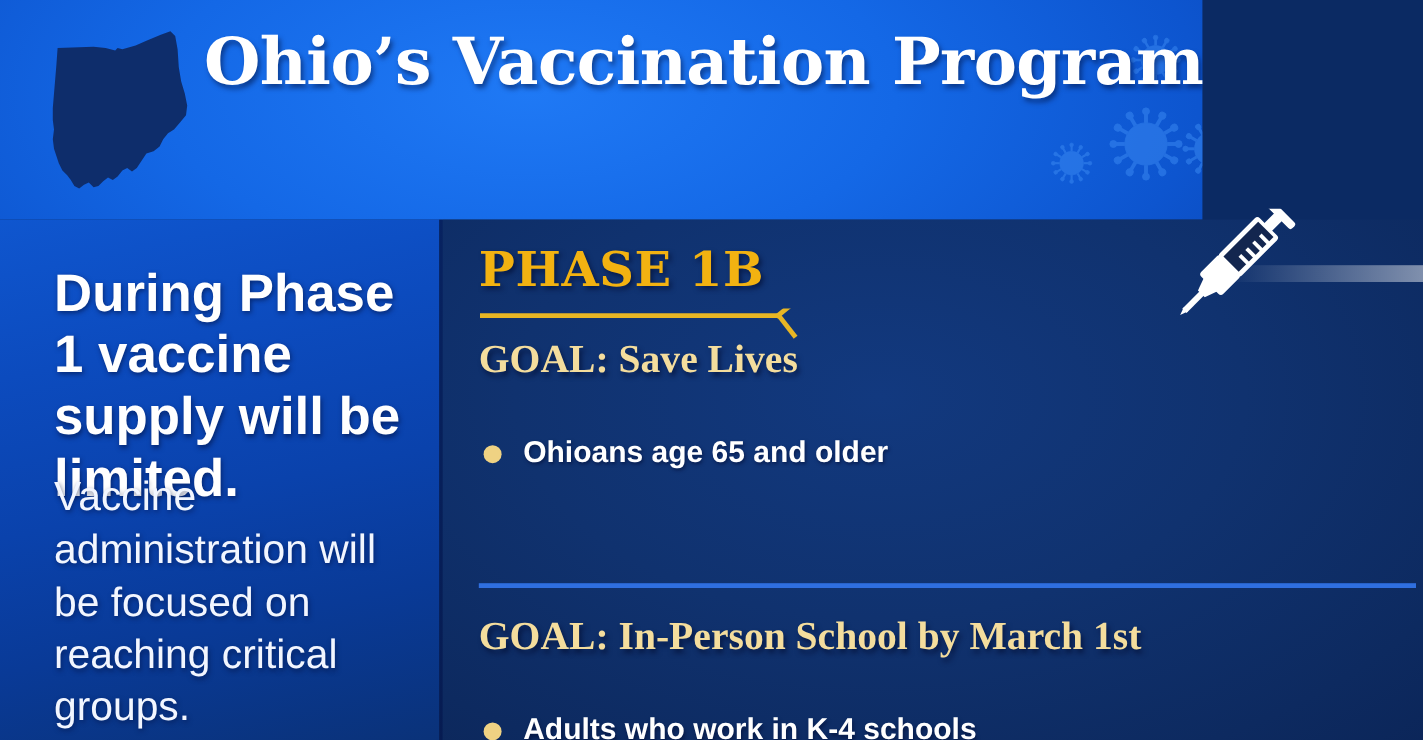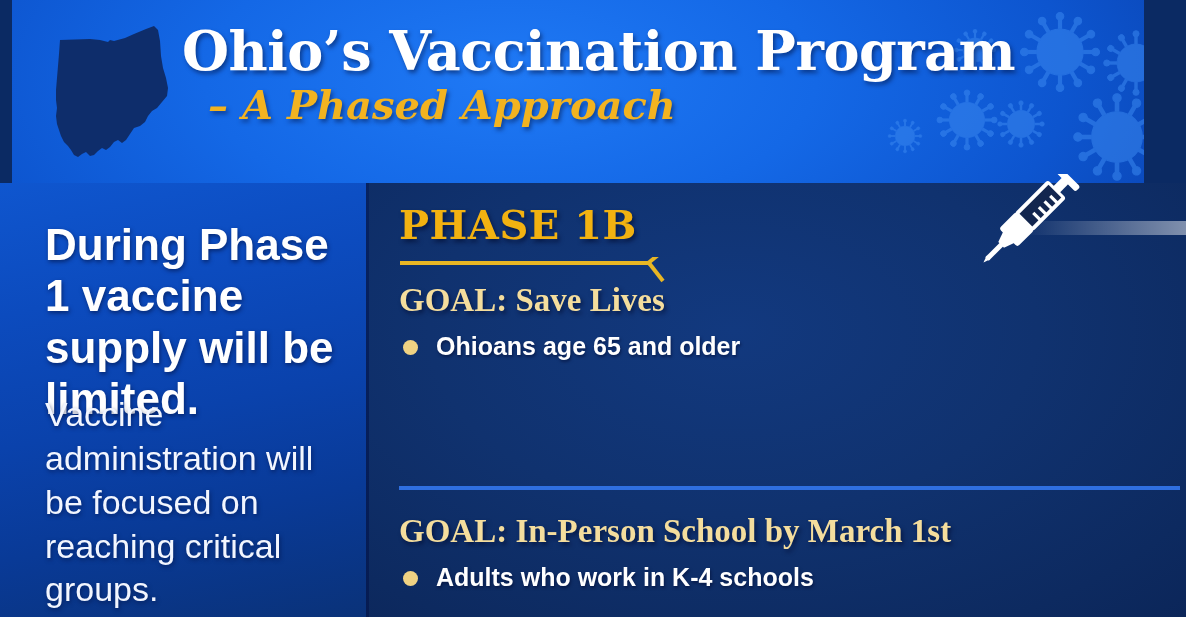--- a/index.html
+++ b/index.html
@@ -12,22 +12,22 @@
   #poster {
     position:relative;
     width:1186px;
     height:617px;
     overflow:hidden;
   }
 
   
   #header {
     position:absolute;
-    left:12px; top:0;
-    width:1132px; height:183px;
+    left:0; top:0;
+    width:1002px; height:183px;
     background:
       radial-gradient(ellipse 900px 420px at 44% 42%, #1f79f5 0%, #1468e6 34%, #0d55cf 62%, #0a45b4 82%, #083b9e 100%);
     overflow:hidden;
   }
   #virus-layer {
     position:absolute;
     left:0; top:0;
     width:1186px; height:183px;
     opacity:1;
     pointer-events:none;
@@ -154,21 +154,21 @@
     font-family:Liberation Serif, serif;
     font-weight:bold;
     font-size:33px;
     line-height:1.05;
     color:#f4dd9d;
     text-shadow:2px 3px 4px rgba(0,10,45,0.6);
   }
   #goal1 { position:absolute; left:30px; top:100px; }
   #goal2 { position:absolute; left:30px; top:331px; }
 
-  .bullet-list { list-style:none; }
+  .bullet-list { list-style:none;margin-top:31px; }
   .bullet-row {
     position:relative;
     padding-left:37px;
     margin-bottom:4px;
     font-family:"Liberation Sans", sans-serif;
     font-weight:bold;
     font-size:25px;
     line-height:1.22;
     color:#ffffff;
     text-shadow:1px 2px 3px rgba(0,10,45,0.55);
@@ -276,21 +276,20 @@
         L96,124 L92,127 L88,124 L84,126 L80,131 L76,134
         L72,132 L68,135 L64,139 L60,140 L56,136 L52,138
         L48,141 L44,139 L41,134 L38,130 L34,126 L31,120
         L29,114 L27,108 L26,100 L27,92 L26,84 L26,74
         L27,62 L28,50 L29,38 Z">
       </path>
     </svg>
 
     <div id="title-block">
       <div id="main-title">Ohio’s Vaccination Program</div>
-      <div id="sub-title">– A Phased Approach</div>
     </div>
   </div>
 
   <div id="body-area">
 
     <div id="left-panel">
       <div id="supply-heading">During Phase 1 vaccine supply will be limited.</div>
       <div id="admin-paragraph">Vaccine administration will be focused on reaching critical groups.</div>
     </div>
 

